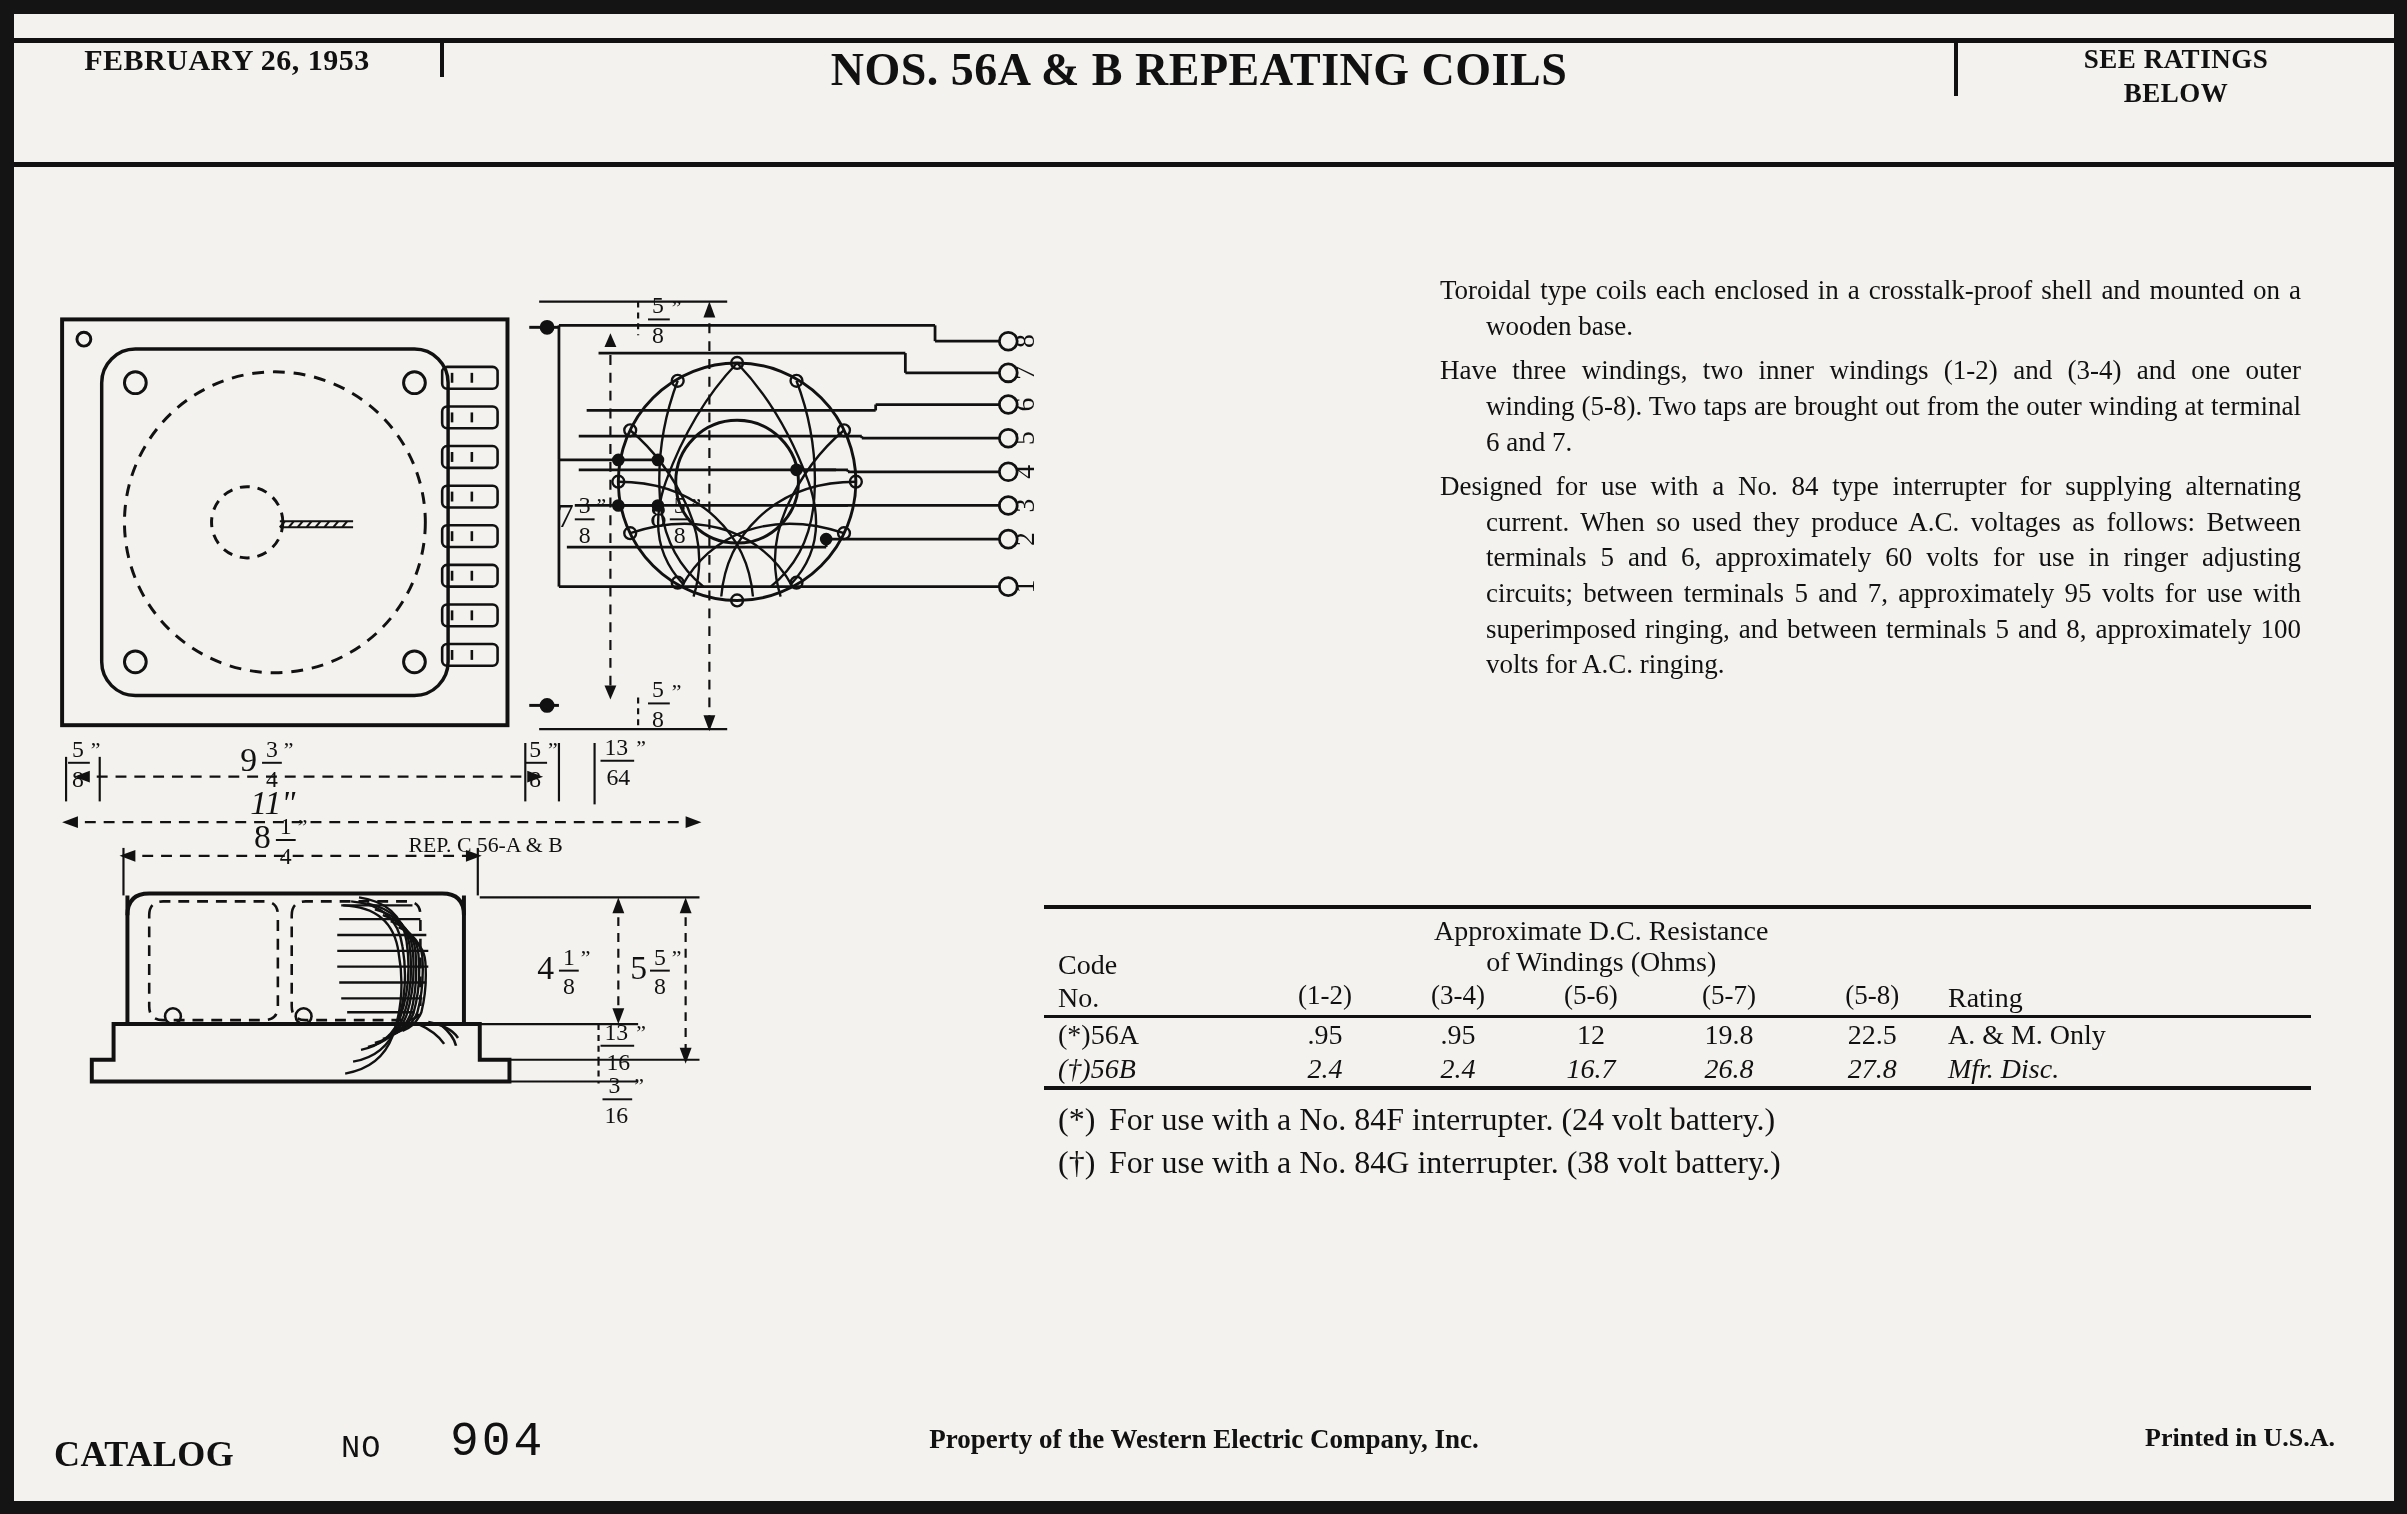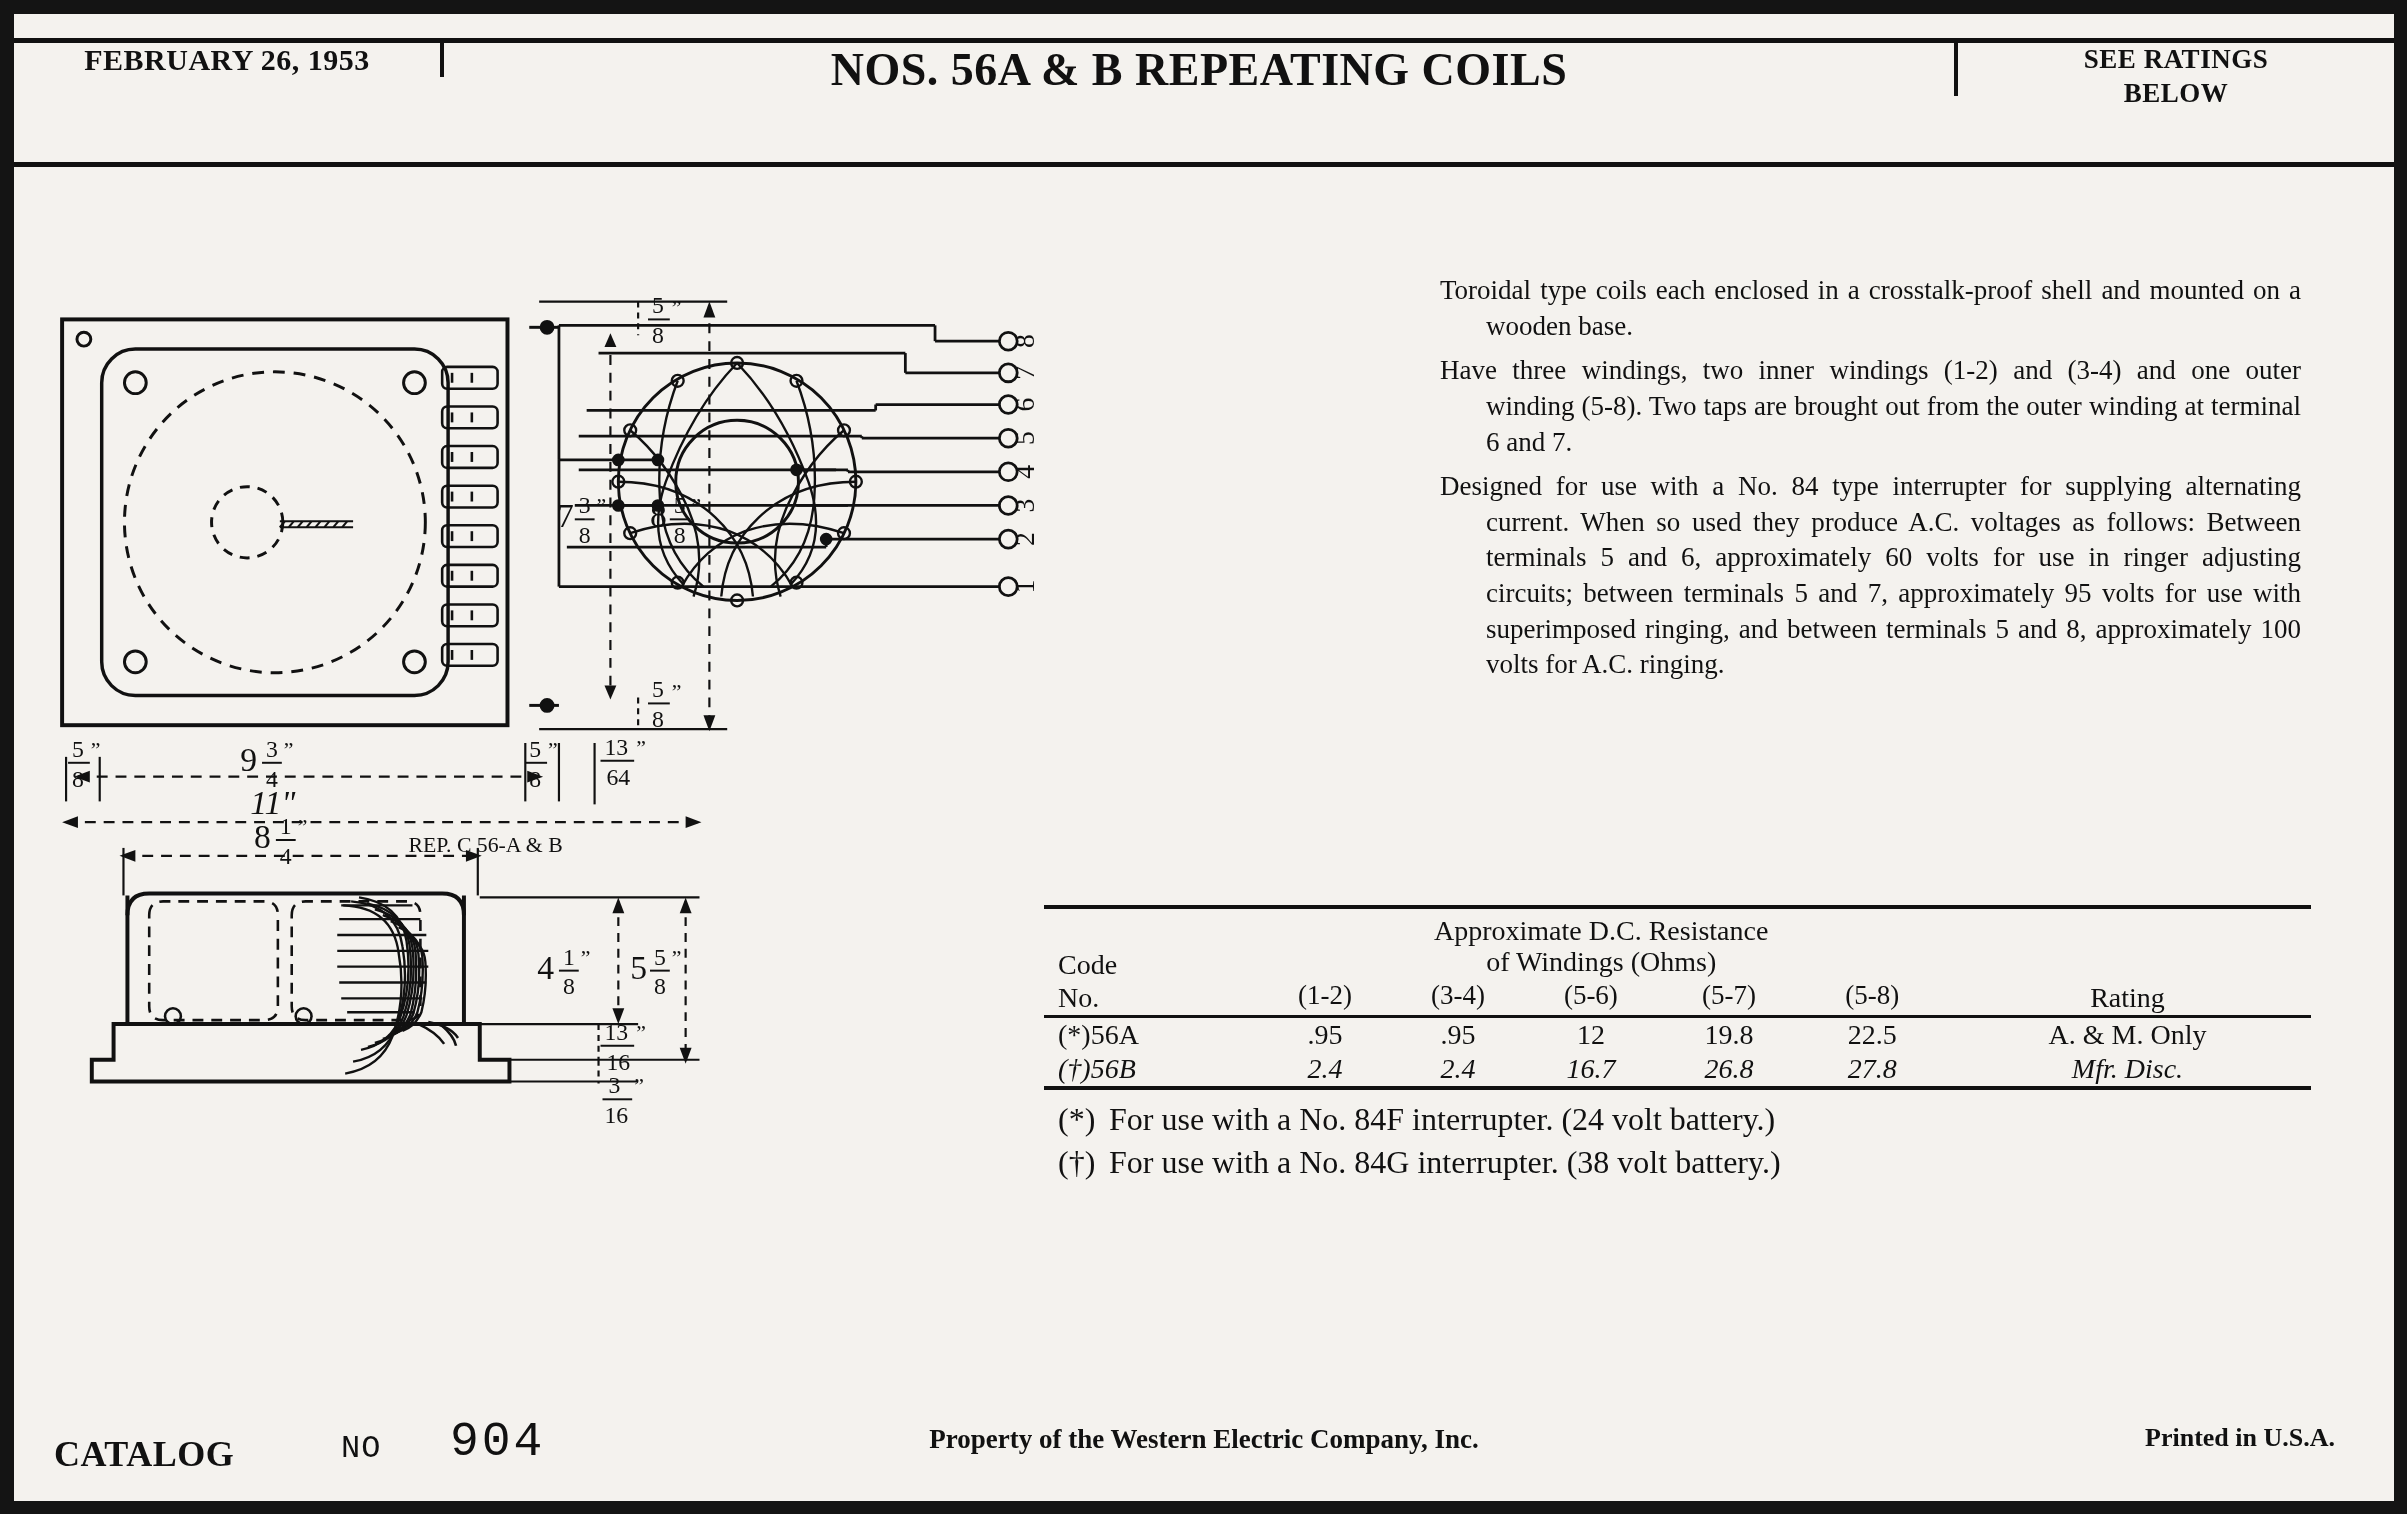--- a/index.html
+++ b/index.html
@@ -144,21 +144,21 @@
     padding-bottom: 4px !important;
   }
   .code-cell {
     text-align: left;
     font-size: 28px;
     line-height: 1.15;
     vertical-align: bottom;
     padding-left: 14px !important;
   }
   .rating-cell {
-    text-align: center;
+    text-align: left;
     font-size: 28px;
     vertical-align: bottom;
   }
   .row-a td { font-size: 28px; }
   .row-b td { font-size: 28px; font-style: italic; }
   .row-a .num, .row-b .num { text-align: center; }
   .row-a .codecol, .row-b .codecol { text-align: left; padding-left: 14px !important; }
   .thickline { border-top: 4px solid #111; }
   .footnotes {
     margin-top: 8px;

